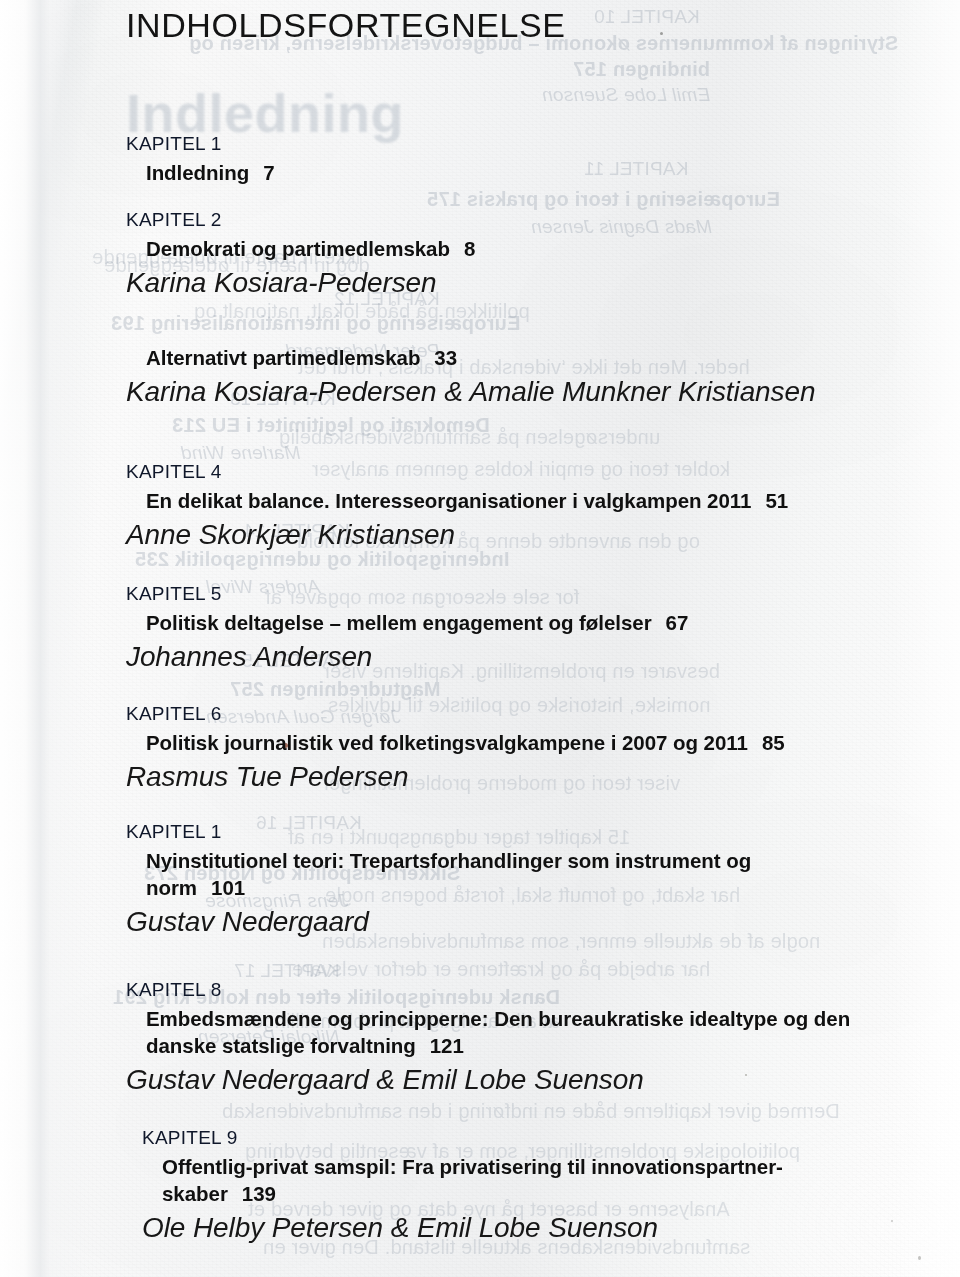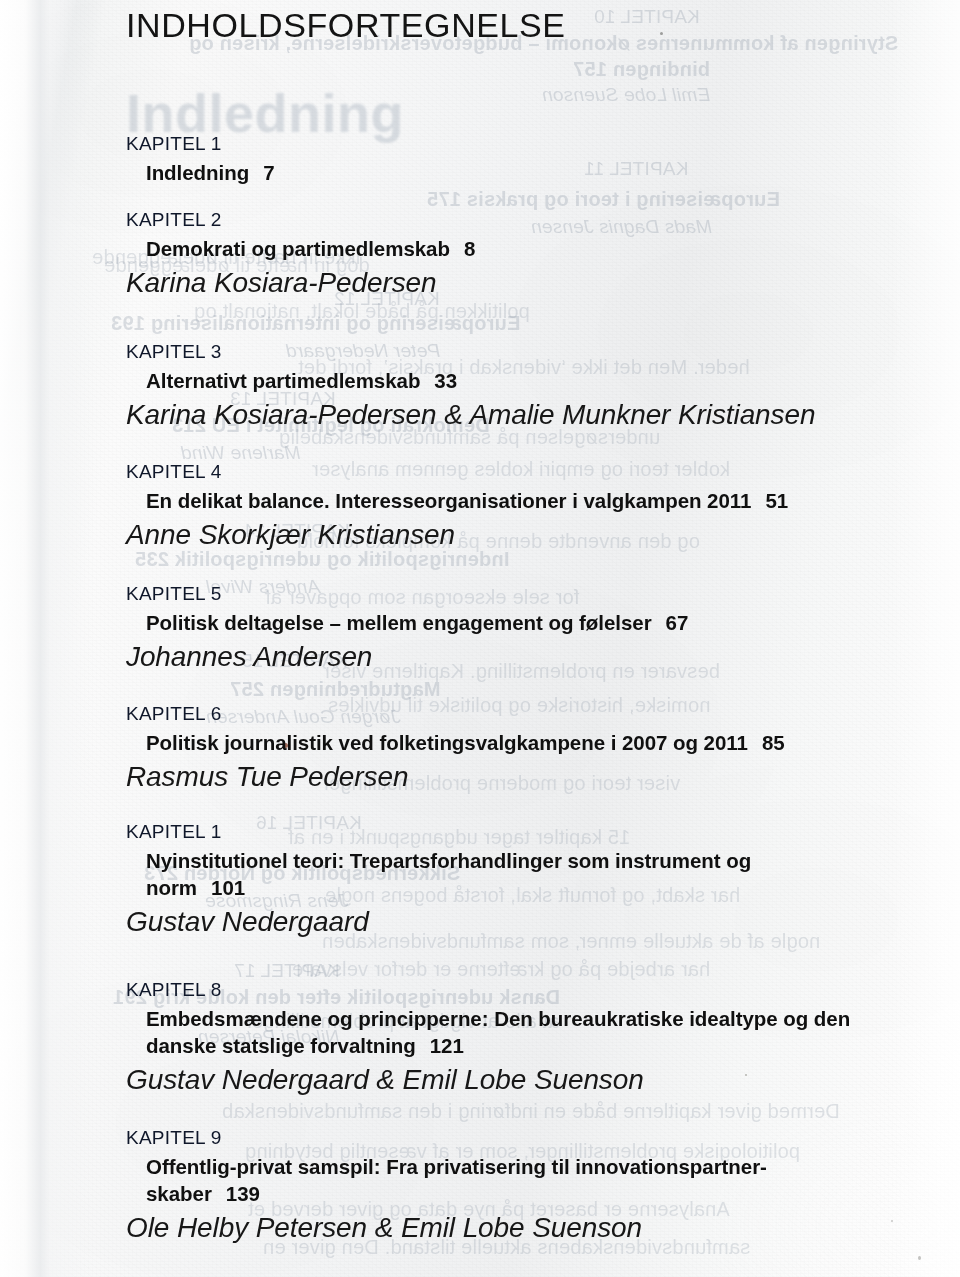--- a/index.html
+++ b/index.html
@@ -162,21 +162,21 @@
 
   
   #ch1 { position:absolute; top: 132px;  left:0; }
   #ch2 { position:absolute; top: 208px;  left:0; }
   #ch3 { position:absolute; top: 340px;  left:0; }
   #ch4 { position:absolute; top: 460px;  left:0; }
   #ch5 { position:absolute; top: 582px;  left:0; }
   #ch6 { position:absolute; top: 702px;  left:0; }
   #ch7 { position:absolute; top: 820px;  left:0; }
   #ch8 { position:absolute; top: 978px;  left:0; }
-  #ch9 { position:absolute; top: 1126px; left:0; }
+  #ch9 { position:absolute; top: 1126px; left:16px; }
 
   
   .speck { position:absolute; border-radius:50%; pointer-events:none; }
 </style>
 </head>
 <body>
 
 <div id="page">
 
   <div id="paper-base"></div>
@@ -250,21 +250,20 @@
       <div class="chapter-title"><span>Indledning</span><span class="pagenum">7</span></div>
     </div>
 
     <div id="ch2" class="chapter">
       <div class="kapitel-label">KAPITEL 2</div>
       <div class="chapter-title"><span>Demokrati og partimedlemskab</span><span class="pagenum">8</span></div>
       <div class="authors">Karina Kosiara-Pedersen</div>
     </div>
 
     <div id="ch3" class="chapter">
-      <div class="kapitel-label">KAPITEL 3</div>
       <div class="chapter-title"><span>Alternativt partimedlemskab</span><span class="pagenum">33</span></div>
       <div class="authors">Karina Kosiara-Pedersen &amp; Amalie Munkner Kristiansen</div>
     </div>
 
     <div id="ch4" class="chapter">
       <div class="kapitel-label">KAPITEL 4</div>
       <div class="chapter-title"><span>En delikat balance. Interesseorganisationer i valgkampen 2011</span><span class="pagenum">51</span></div>
       <div class="authors">Anne Skorkjær Kristiansen</div>
     </div>
 

